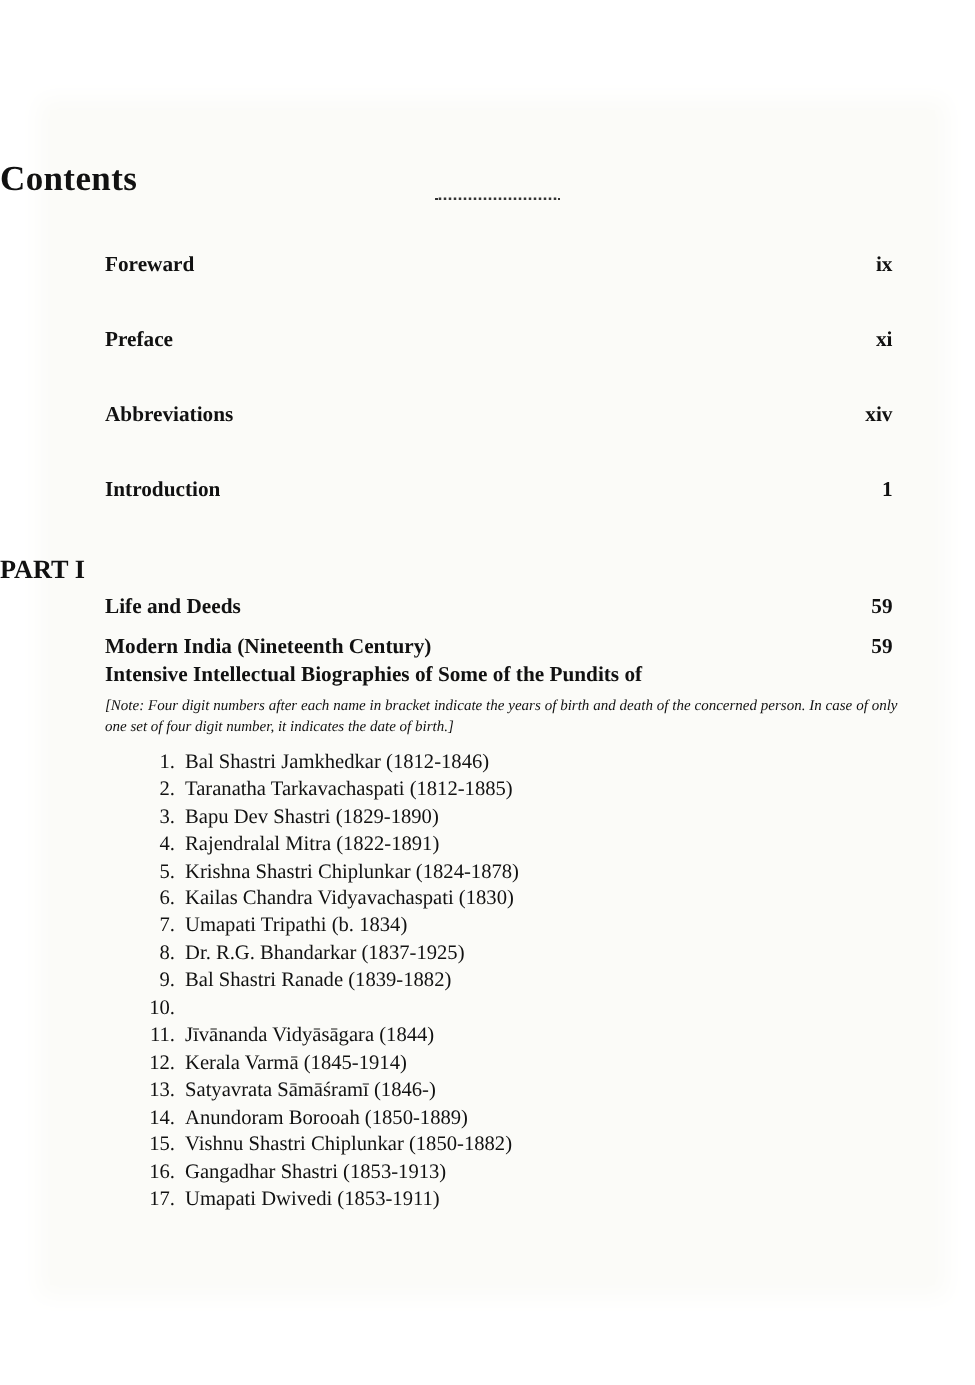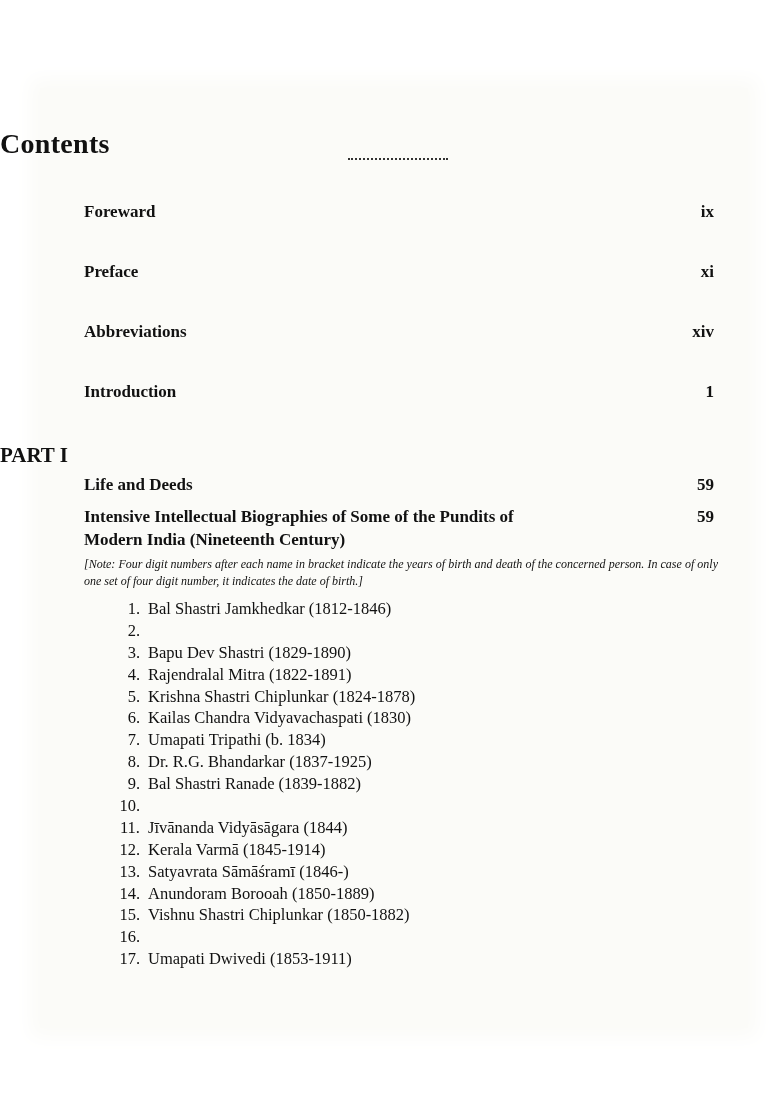--- a/index.html
+++ b/index.html
@@ -68,34 +68,35 @@
   <span class="pg">1</span>
 </div>
 
 <div class="part">PART I</div>
 
 <div class="entry" style="top:475px">
   <span>Life and Deeds</span>
   <span class="pg">59</span>
 </div>
 <div class="entry" style="top:505px; line-height:23px">
+  <div>Modern India (Nineteenth Century)</div>
   <div>Intensive Intellectual Biographies of Some of the Pundits of</div>
-  <div>Modern India (Nineteenth Century)</div>
   <span class="pg">59</span>
 </div>
 
 <div class="note">[Note: Four digit numbers after each name in bracket indicate the years of birth and death of the concerned person. In case of only one set of four digit number, it indicates the date of birth.]</div>
 
 <ol class="items">
   <li>
       <span class="num">1.</span>
       <span>Bal Shastri Jamkhedkar (1812-1846)</span>
     </li>
   <li>
       <span class="num">2.</span>
+      <span>Taranatha Tarkavachaspati (1812-1885)</span>
     </li>
   <li>
       <span class="num">3.</span>
       <span>Bapu Dev Shastri (1829-1890)</span>
     </li>
   <li>
       <span class="num">4.</span>
       <span>Rajendralal Mitra (1822-1891)</span>
     </li>
   <li>
@@ -136,18 +137,19 @@
   <li>
       <span class="num">14.</span>
       <span>Anundoram Borooah (1850-1889)</span>
     </li>
   <li>
       <span class="num">15.</span>
       <span>Vishnu Shastri Chiplunkar (1850-1882)</span>
     </li>
   <li>
       <span class="num">16.</span>
+      <span>Gangadhar Shastri (1853-1913)</span>
     </li>
   <li>
       <span class="num">17.</span>
       <span>Umapati Dwivedi (1853-1911)</span>
     </li>
 </ol>
 
 </body></html>

